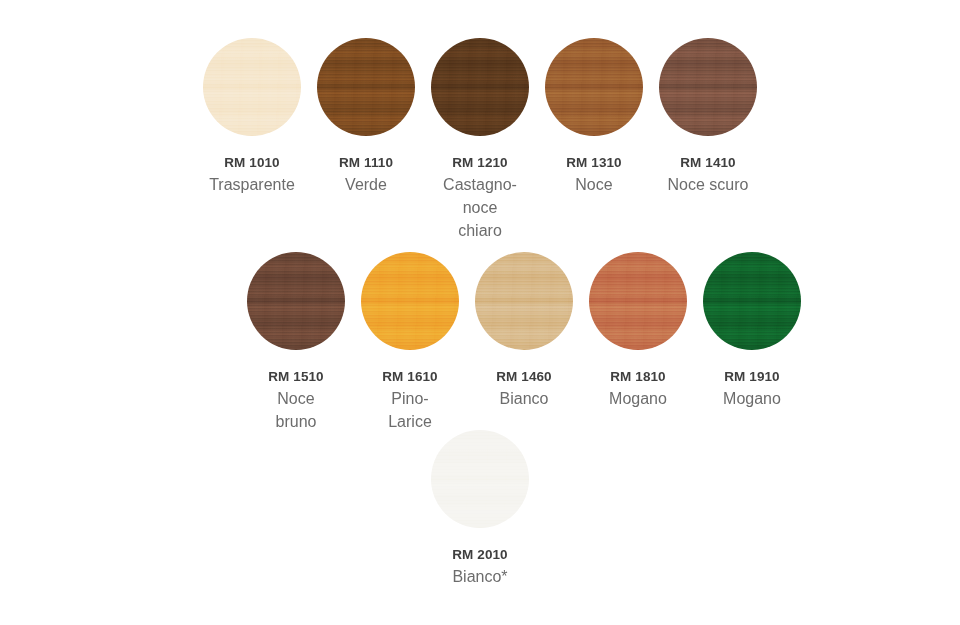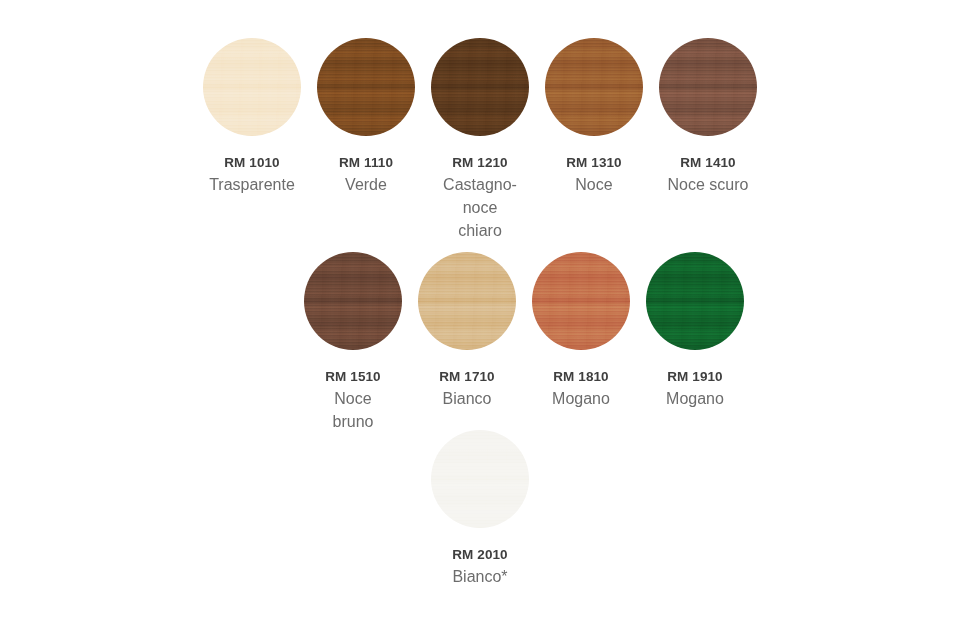--- a/index.html
+++ b/index.html
@@ -211,29 +211,41 @@
         <div class="grain"></div>
         <div class="streaks"></div>
       </div>
       <div class="label">
         <div class="code">RM 1510</div>
         <div class="name">Noce
 bruno</div>
       </div>
     </div>
 
+    <div class="swatch">
+      <div class="disc" style="background-color: rgb(240, 168, 48);">
+        <div class="bands"></div>
+        <div class="grain"></div>
+        <div class="streaks"></div>
+      </div>
+      <div class="label">
+        <div class="code">RM 1610</div>
+        <div class="name">Pino-
+Larice</div>
+      </div>
+    </div>
 
     <div class="swatch">
       <div class="disc" style="background-color: rgb(217, 186, 139);">
         <div class="bands"></div>
         <div class="grain"></div>
         <div class="streaks"></div>
       </div>
       <div class="label">
-        <div class="code">RM 1710</div>
+        <div class="code">RM 1460</div>
         <div class="name">Bianco</div>
       </div>
     </div>
 
     <div class="swatch">
       <div class="disc" style="background-color: rgb(197, 114, 77);">
         <div class="bands"></div>
         <div class="grain"></div>
         <div class="streaks"></div>
       </div>

